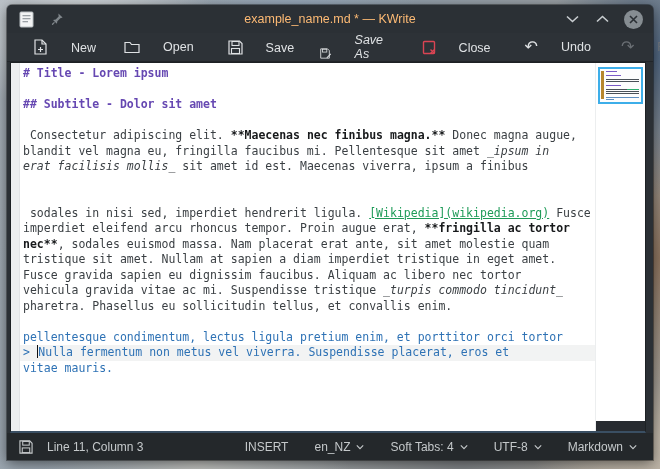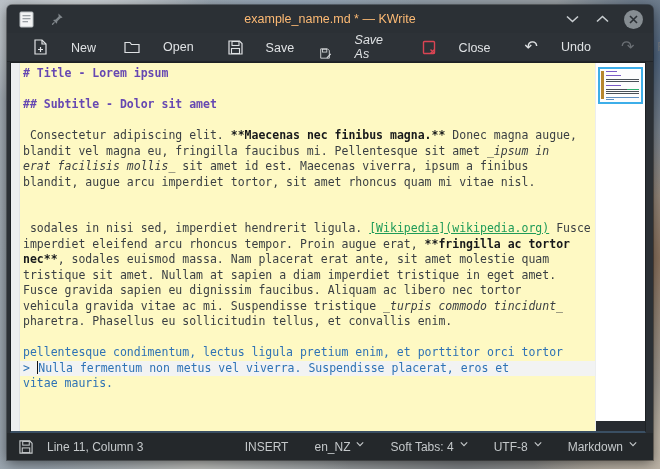--- a/index.html
+++ b/index.html
@@ -42,21 +42,21 @@
     display:flex; align-items:center; padding-left:18px; }
   .tbtn { display:flex; align-items:flex-end; gap:23px; color:#dfe2e4;
     font-size:12.5px; padding:3px 8px; border-radius:3px; }
   .tbtn svg { display:block; }
   .tbtn.disabled { color:#6a6f74; }
   .tsep { width:1px; height:18px; background:#45494e; margin:0 9px; }
   .arrow-glyph { font-family:"DejaVu Sans", sans-serif; font-size:16px; line-height:14px; }
 
   
   .editor { position:absolute; left:3px; right:7px; top:57px; bottom:27px;
-    background:#fef9c3; display:flex;
+    background:#ffffff; display:flex;
     border-left:1px solid #1d2124; border-top:1px solid #1d2124;
     border-right:1px solid #1d2124; border-bottom:2px solid #3a4f63; }
   .gutter { width:9px; background:#edeff0; border-right:1px solid #e3e5e7; }
   .textarea { position:relative; flex:1; overflow:hidden; padding-top:3px; }
   .lines { font-family:"DejaVu Sans Mono","Liberation Mono",monospace;
     font-size:11.5px; }
   .row { height:15.5px; line-height:15.5px; white-space:pre; padding-left:3px; position:relative; }
   .row.hl { background:#f2f3f3; margin-right:0; }
   .s-h { color:#6648b2; font-weight:bold; }
   .s-t { color:#3a3f43; }
@@ -77,21 +77,21 @@
   .mrow { height:1.4px; margin-bottom:0.6px; display:flex; }
   .mbar { height:100%; }
   .scroll-bottom { position:absolute; left:0; right:0; bottom:0; height:10px; background:#272b30; }
 
   
   .statusbar { position:absolute; left:0; right:0; bottom:0; height:27px;
     background:#24282b; color:#c5c9cb; font-size:12px;
     display:flex; align-items:center; padding:0 12px; }
   .sb-left { display:flex; align-items:center; gap:16px; margin-left:14px; }
   .sb-right { margin-left:auto; display:flex; align-items:center; gap:26px; margin-right:4px; }
-  .sb-item { display:flex; align-items:flex-start; gap:6px; }
+  .sb-item { display:flex; align-items:center; gap:6px; }
   .chev { width:8px; height:8px; }
 </style>
 </head>
 <body>
 
 <div class="stage">
   <div class="window">
 
     <div class="titlebar">
       <svg class="doc-ic" viewBox="0 0 15 17">
@@ -179,21 +179,20 @@
       <div class="gutter"></div>
       <div class="textarea">
         <div class="lines">
             <div class="row"><span class="s-h"># Title - Lorem ipsum</span></div>
             <div class="row"></div>
             <div class="row"><span class="s-h">## Subtitle - Dolor sit amet</span></div>
             <div class="row"></div>
             <div class="row"><span class="s-t"> Consectetur adipiscing elit. </span><span class="s-b">**Maecenas nec finibus magna.**</span><span class="s-t"> Donec magna augue,</span></div>
             <div class="row"><span class="s-t">blandit vel magna eu, fringilla faucibus mi. Pellentesque sit amet </span><span class="s-i">_ipsum in</span></div>
             <div class="row"><span class="s-i">erat facilisis mollis_</span><span class="s-t"> sit amet id est. Maecenas viverra, ipsum a finibus</span></div>
-            <div class="row"><span class="s-t">blandit, augue arcu imperdiet tortor, sit amet rhoncus quam mi vitae nisl.</span></div>
             <div class="row"></div>
             <div class="row"></div>
             <div class="row"><span class="s-t"> sodales in nisi sed, imperdiet hendrerit ligula. </span><span class="s-l">[Wikipedia](wikipedia.org)</span><span class="s-t"> Fusce</span></div>
             <div class="row"><span class="s-t">imperdiet eleifend arcu rhoncus tempor. Proin augue erat, </span><span class="s-b">**fringilla ac tortor</span></div>
             <div class="row"><span class="s-b">nec**</span><span class="s-t">, sodales euismod massa. Nam placerat erat ante, sit amet molestie quam</span></div>
             <div class="row"><span class="s-t">tristique sit amet. Nullam at sapien a diam imperdiet tristique in eget amet.</span></div>
             <div class="row"><span class="s-t">Fusce gravida sapien eu dignissim faucibus. Aliquam ac libero nec tortor</span></div>
             <div class="row"><span class="s-t">vehicula gravida vitae ac mi. Suspendisse tristique </span><span class="s-i">_turpis commodo tincidunt_</span></div>
             <div class="row"><span class="s-t">pharetra. Phasellus eu sollicitudin tellus, et convallis enim.</span></div>
             <div class="row"></div>

